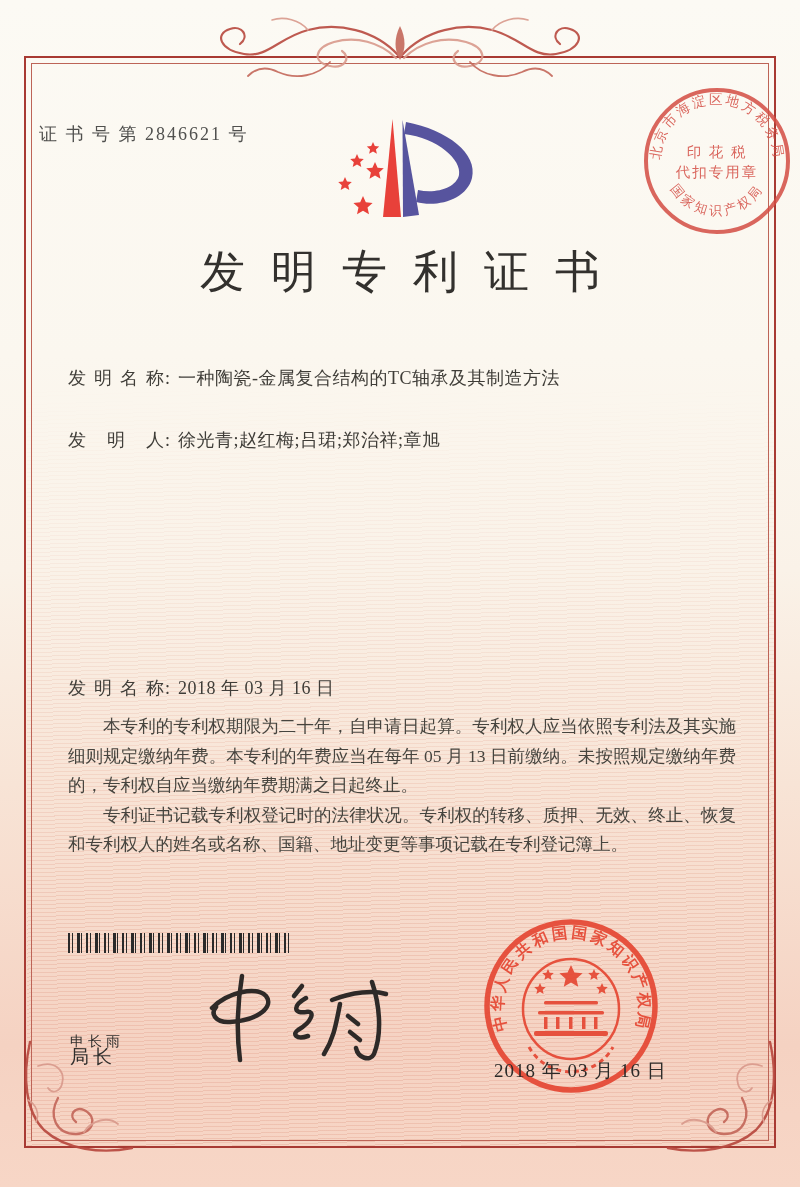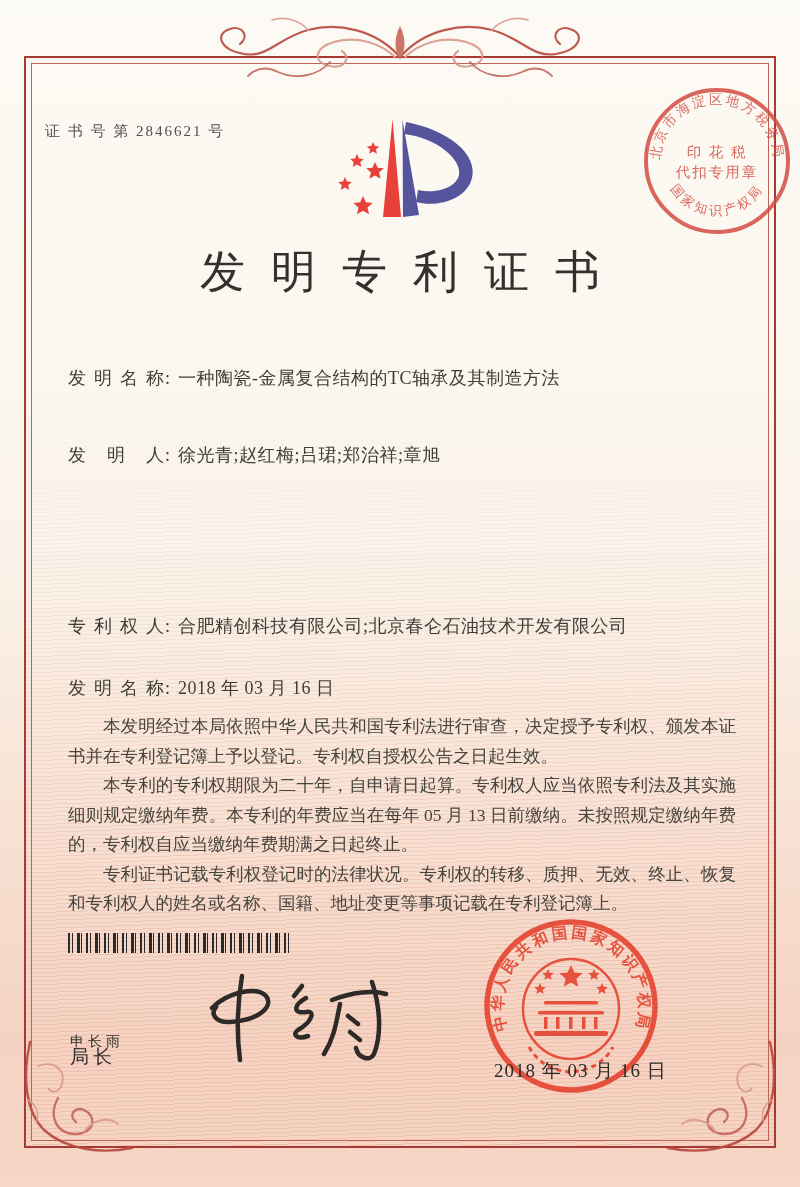--- a/index.html
+++ b/index.html
@@ -21,28 +21,28 @@
     background:repeating-linear-gradient(178deg, rgba(214,120,96,0.20) 0 1px, rgba(214,120,96,0) 1px 4px);
     -webkit-mask-image:linear-gradient(180deg,transparent 0%,transparent 30%,rgba(0,0,0,.55) 55%,#000 80%);
             mask-image:linear-gradient(180deg,transparent 0%,transparent 30%,rgba(0,0,0,.55) 55%,#000 80%);
     pointer-events:none;
   }
   
   #frame-outer{position:absolute;left:24px;top:56px;width:752px;height:1092px;border:2.5px solid var(--frame-red);box-sizing:border-box;}
   #frame-inner{position:absolute;left:31px;top:63px;width:738px;height:1078px;border:1px solid #bd6457;box-sizing:border-box;}
 
   .abs{position:absolute;}
-  #cert-no{left:45px;top:122px;font-size:15px;letter-spacing:2px;color:#50504e;}
+  #cert-no{left:39px;top:122px;font-size:18px;letter-spacing:2px;color:#50504e;}
   #title{left:0;top:242px;width:800px;text-align:center;font-size:45px;color:#33312e;letter-spacing:26px;padding-left:26px;box-sizing:border-box;font-weight:500;}
 
   .field{left:68px;width:670px;font-size:18px;color:var(--ink);}
   .flabel{display:inline-block;width:96px;text-align:justify;text-align-last:justify;vertical-align:top;}
   .fcolon{display:inline-block;margin:0 8px 0 1px;}
   .fvalue{letter-spacing:0.5px;}
-  #field-0{top:366px;} #field-1{top:443px;} #field-2{top:490px;}
+  #field-0{top:366px;} #field-1{top:428px;} #field-2{top:490px;}
   #field-3{top:552px;} #field-4{top:614px;} #field-5{top:676px;}
 
   #body-text{left:68px;top:712px;width:668px;font-size:17.5px;line-height:29.5px;color:#46443e;text-align:justify;}
   #body-text p{margin:0;text-indent:2em;}
 
   #barcode{left:68px;top:933px;width:224px;height:20px;
     background:repeating-linear-gradient(90deg,#2a2a2a 0 2px,transparent 2px 4px,#2a2a2a 4px 5px,transparent 5px 9px,#2a2a2a 9px 12px,transparent 12px 13px,#2a2a2a 13px 14px,transparent 14px 18px);
   }
   #director-title{left:70px;top:1044px;font-size:19px;letter-spacing:4px;color:#2f2e2c;font-family:Liberation Mono, monospace;}
   #director-name{left:70px;top:1033px;font-size:14px;letter-spacing:4px;color:#2f2e2c;font-family:"Liberation Sans","DejaVu Sans",sans-serif;}
@@ -140,29 +140,25 @@
   </svg>
 
   <div id="field-0" class="abs field">
     <span class="flabel">发明名称</span><span class="fcolon">:</span><span class="fvalue">一种陶瓷-金属复合结构的TC轴承及其制造方法</span>
   </div>
 
   <div id="title" class="abs">发明专利证书</div>
   <div id="field-1" class="abs field">
     <span class="flabel">发明人</span><span class="fcolon">:</span><span class="fvalue">徐光青;赵红梅;吕珺;郑治祥;章旭</span>
   </div>
-  <div id="field-4" class="abs field">
-    <span class="flabel">专利权人</span><span class="fcolon">:</span><span class="fvalue">合肥精创科技有限公司;北京春仑石油技术开发有限公司</span>
-  </div>
   <div id="field-5" class="abs field">
     <span class="flabel">发明名称</span><span class="fcolon">:</span><span class="fvalue">2018 年 03 月 16 日</span>
   </div>
 
   <div id="body-text" class="abs">
-    <p>本发明经过本局依照中华人民共和国专利法进行审查，决定授予专利权、颁发本证书并在专利登记簿上予以登记。专利权自授权公告之日起生效。</p>
     <p>本专利的专利权期限为二十年，自申请日起算。专利权人应当依照专利法及其实施细则规定缴纳年费。本专利的年费应当在每年 05 月 13 日前缴纳。未按照规定缴纳年费的，专利权自应当缴纳年费期满之日起终止。</p>
     <p>专利证书记载专利权登记时的法律状况。专利权的转移、质押、无效、终止、恢复和专利权人的姓名或名称、国籍、地址变更等事项记载在专利登记簿上。</p>
   </div>
 
   <div id="barcode" class="abs"></div>
 
   <div id="director-title" class="abs">局长</div>
   <div id="director-name" class="abs">申长雨</div>
 
   <svg id="signature" class="abs" width="230" height="105" viewBox="0 0 230 105">

